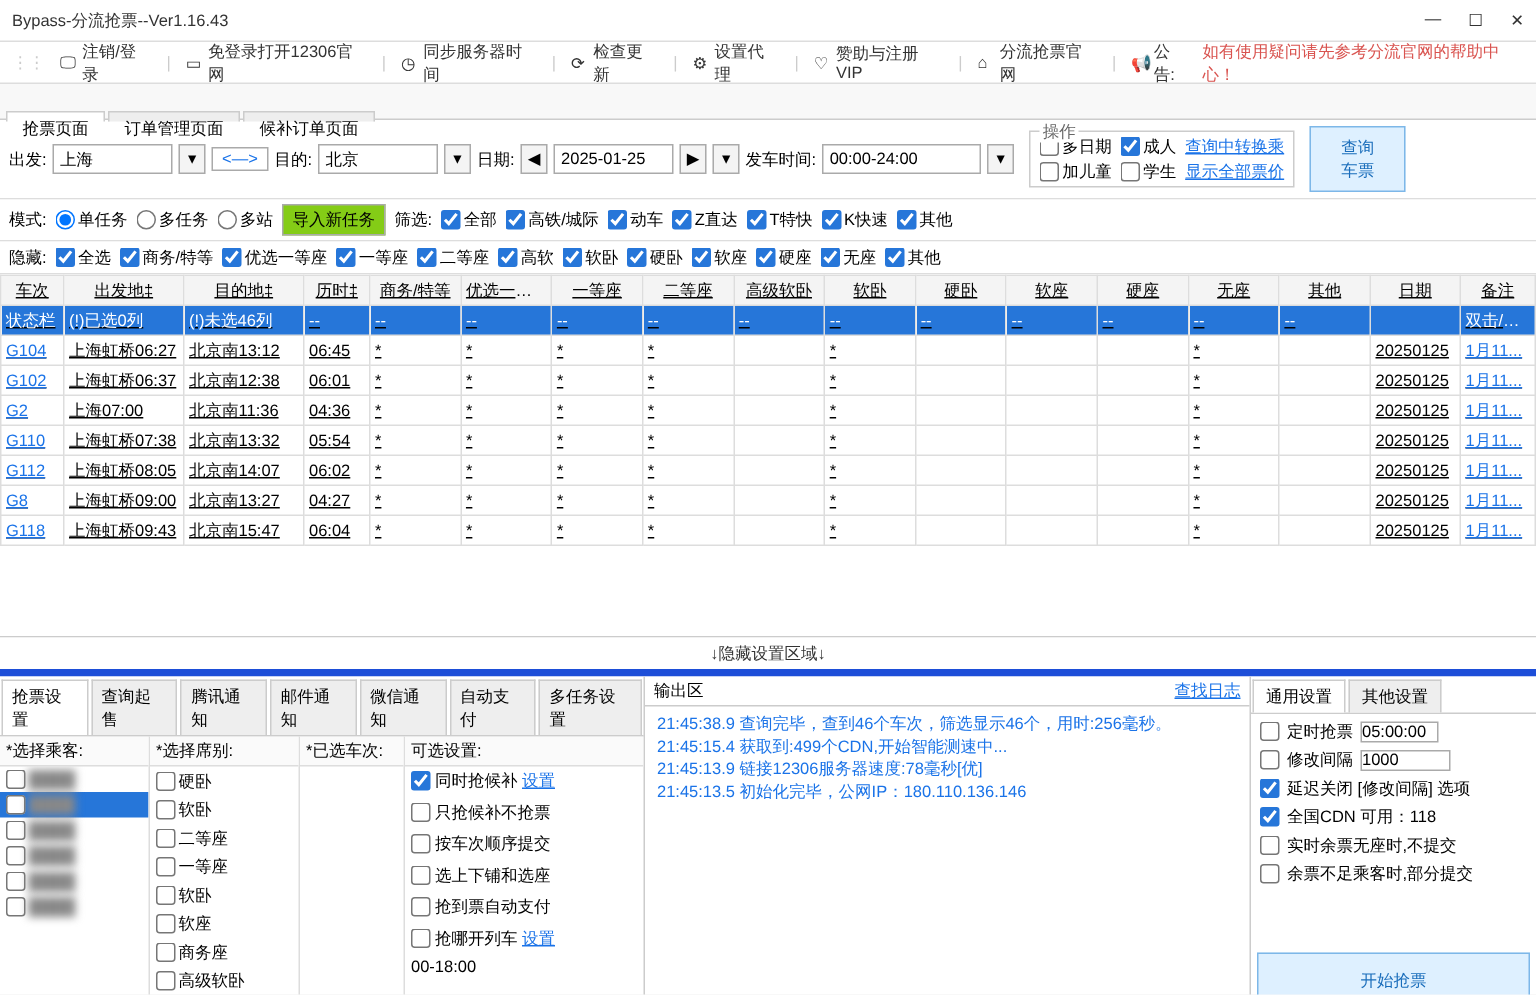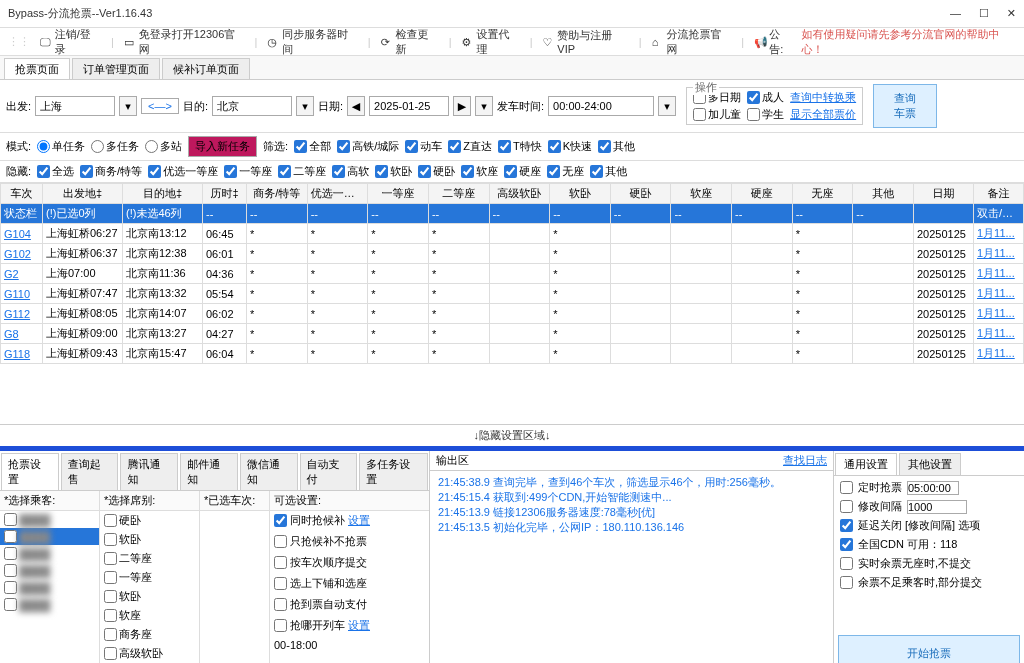--- a/index.html
+++ b/index.html
@@ -7,36 +7,36 @@
 .titlebar { height: 28px; background: #fff; display: flex; align-items: center; padding: 0 8px; border-bottom: 1px solid #ddd; }
 .titlebar .title { flex: 1; color: #333; }
 .titlebar .winbtns { display: flex; gap: 18px; color: #333; }
 .titlebar .winbtns span { cursor: pointer; }
 .toolbar { height: 28px; background: #fff; display: flex; align-items: center; padding: 0 6px; gap: 4px; border-bottom: 1px solid #ddd; }
 .toolbar .tbtn { display: flex; align-items: center; gap: 3px; padding: 2px 4px; cursor: pointer; color: #333; }
 .toolbar .sep { color: #ccc; margin: 0 2px; }
 .toolbar .notice { color: #d9534f; }
 .toolbar .ico { width: 12px; height: 12px; display: inline-block; }
 .tabs { height: 24px; background: #f8f8f8; display: flex; border-bottom: 1px solid #ccc; padding-left: 4px; }
-.tabs .tab { padding: 3px 10px; border: 1px solid #ccc; border-bottom: none; margin-top: 2px; margin-right: 2px; background: #eee; cursor: pointer; }
+.tabs .tab { padding: 3px 10px; border: 1px solid #ccc; border-bottom: none; margin-top: 18px; margin-right: 2px; background: #eee; cursor: pointer; }
 .tabs .tab.active { background: #fff; }
 .searchbar { background: #fff; padding: 4px 6px; display: flex; align-items: center; gap: 4px; border-bottom: 1px solid #ddd; }
 .searchbar input[type=text] { border: 1px solid #aaa; height: 20px; padding: 0 4px; }
 .mini { width: 18px; height: 20px; border: 1px solid #aaa; background: #f4f4f4; cursor: pointer; text-align:center; line-height:18px; }
 .swap { color: #1a73e8; border: 1px solid #aaa; padding: 1px 6px; cursor: pointer; }
 .opbox { border: 1px solid #ccc; padding: 2px 6px; margin-left: 6px; display: flex; flex-direction: column; gap: 2px; position: relative; }
 .opbox .lgd { position: absolute; top: -8px; left: 6px; background: #fff; padding: 0 2px; color: #666; }
 .opbox .row { display: flex; align-items: center; gap: 6px; }
 .link { color: #1a73e8; text-decoration: underline; cursor: pointer; }
 .bigbtn { width: 64px; height: 44px; background: #def0ff; border: 1px solid #7db7e8; color: #1a6dbb; cursor: pointer; margin-left:6px; }
 .filterrow { background: #fff; padding: 3px 6px; display: flex; align-items: center; gap: 6px; border-bottom: 1px solid #ddd; }
 .filterrow label, .searchbar label { display: flex; align-items: center; gap: 2px; cursor: pointer; }
-.impbtn { border: 1px solid #aaa; background: #be185d; padding: 2px 6px; cursor: pointer; }
+.impbtn { border: 1px solid #aaa; background: #84cc16; padding: 2px 6px; cursor: pointer; }
 .tablewrap { background: #fff; height: 242px; overflow: hidden; border-bottom: 1px solid #ccc; }
-table { border-collapse: collapse; width: 100%; table-layout: fixed; }
+table { border-collapse: collapse; width: 100%; table-layout: fixed; text-decoration: underline; }
 th, td { border: 1px solid #ddd; padding: 2px 3px; font-size: 11px; white-space: nowrap; overflow: hidden; text-overflow: ellipsis; height: 20px; }
 th { background: #f4f4f4; font-weight: normal; }
 tr.statusrow td { background: #2676d9; color: #fff; }
 td .train-link { color: #1a73e8; text-decoration: underline; cursor: pointer; }
 .hider { text-align: center; padding: 3px; background: #fff; border-bottom: 5px solid #1d4ed8; color: #333; cursor: pointer; }
 .lower { display: flex; background: #fff; height: 224px; }
 .lpane { width: 430px; border-right: 1px solid #ccc; display: flex; flex-direction: column; }
 .ltabs { display: flex; border-bottom: 1px solid #ccc; }
 .ltabs .lt { padding: 3px 6px; border: 1px solid #ccc; border-bottom: none; margin: 2px 1px 0 1px; background: #eee; cursor: pointer; font-size: 11px; }
 .ltabs .lt.active { background: #fff; }
@@ -382,21 +382,21 @@
           <td></td>
           <td></td>
           <td></td>
           <td>*</td>
           <td></td>
           <td>20250125</td>
           <td><span class="train-link">1月11...</span></td>
         </tr>
         <tr>
           <td><span class="train-link">G110</span></td>
-          <td>上海虹桥07:47</td>
+          <td>上海虹桥07:38</td>
           <td>北京南13:32</td>
           <td>05:54</td>
           <td>*</td>
           <td>*</td>
           <td>*</td>
           <td>*</td>
           <td></td>
           <td>*</td>
           <td></td>
           <td></td>

